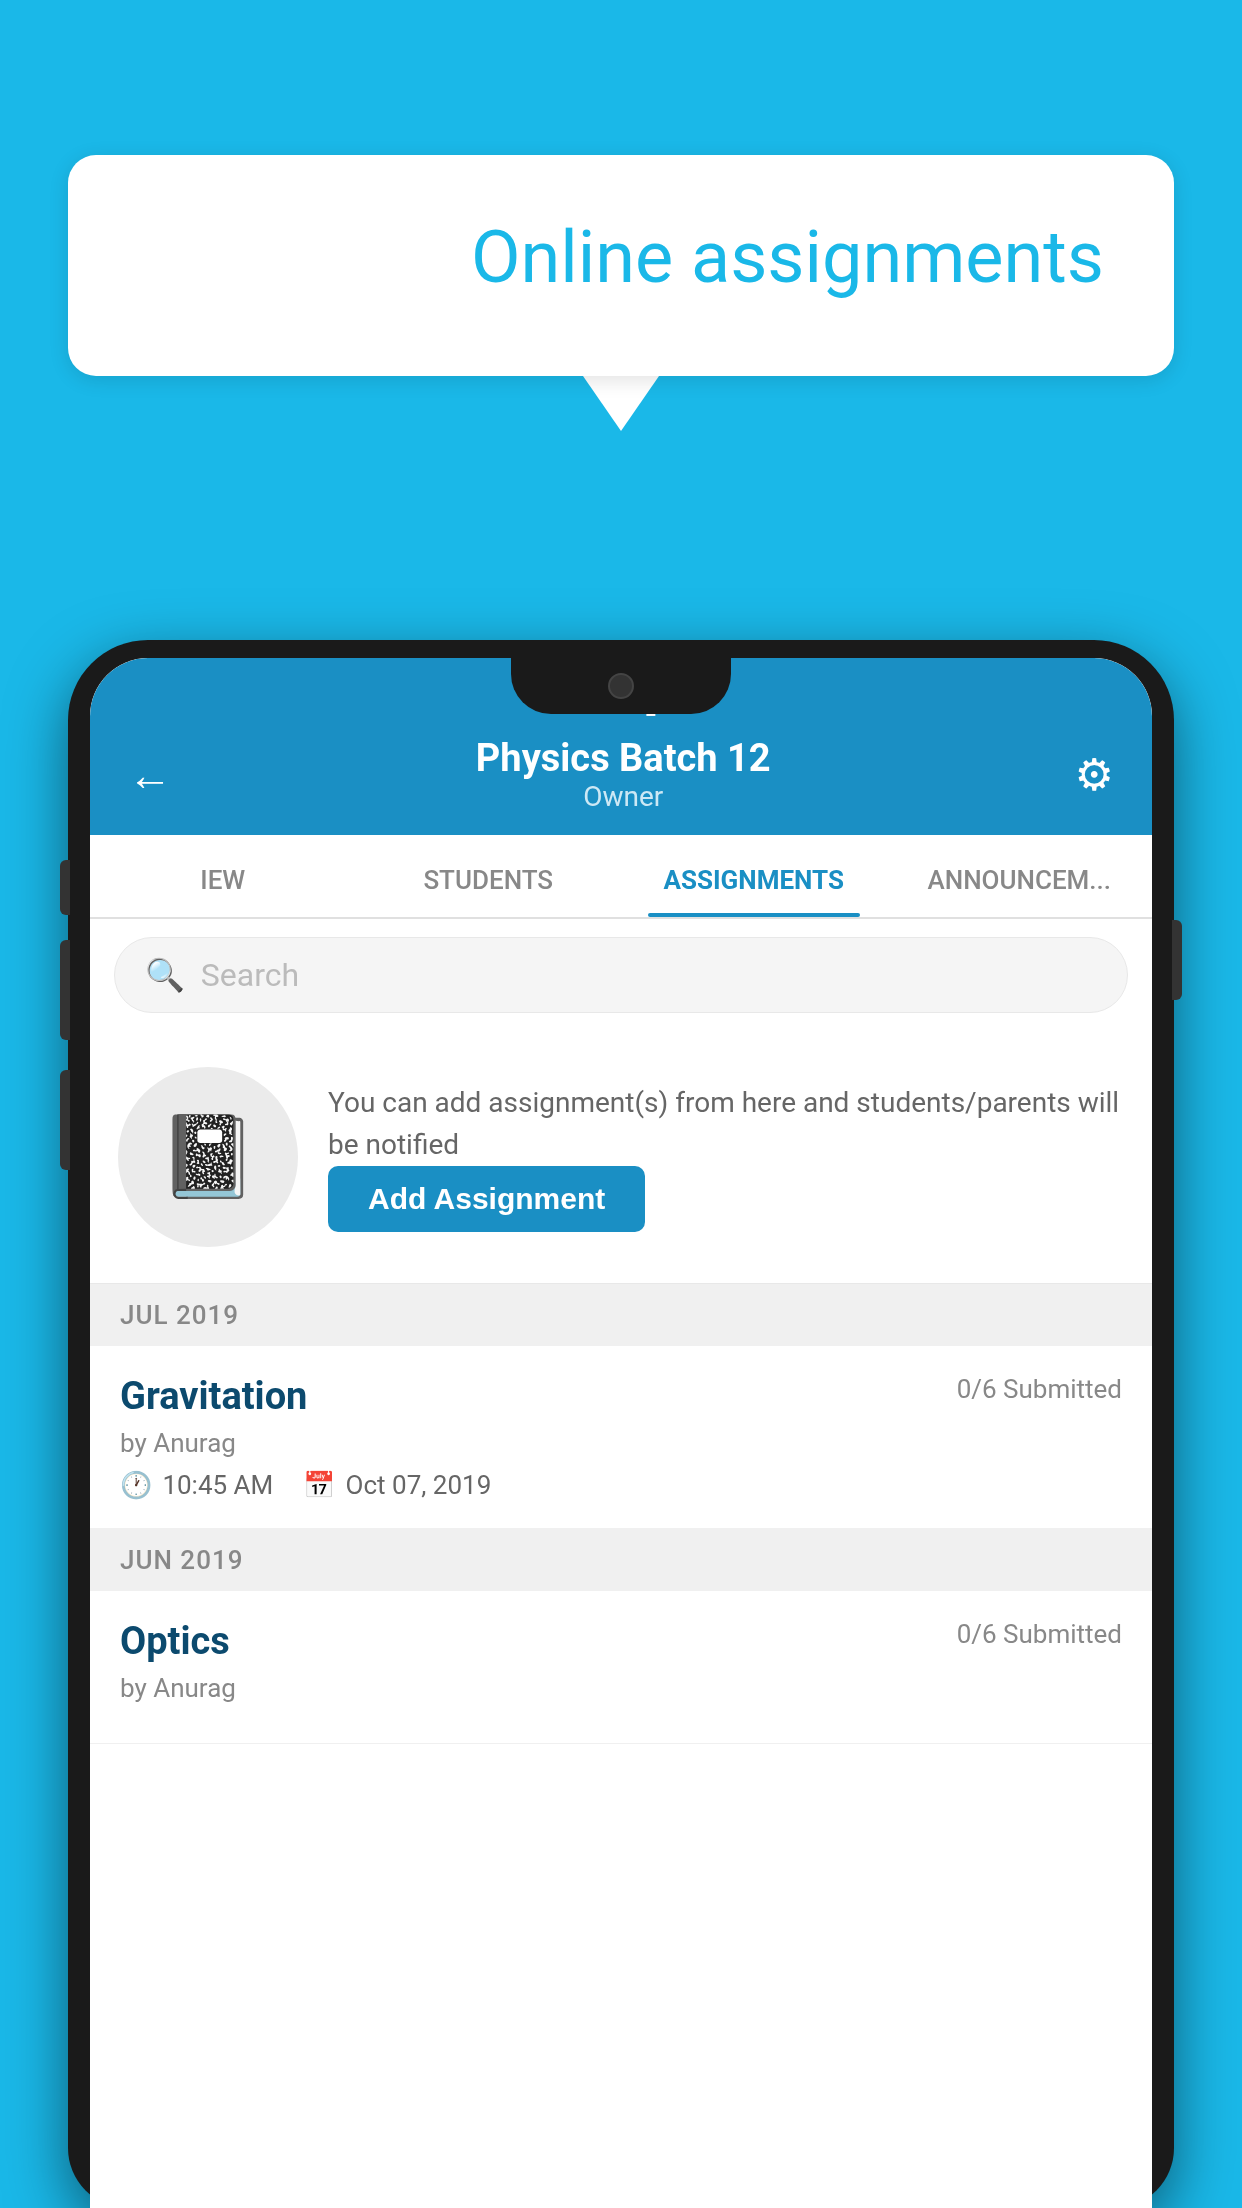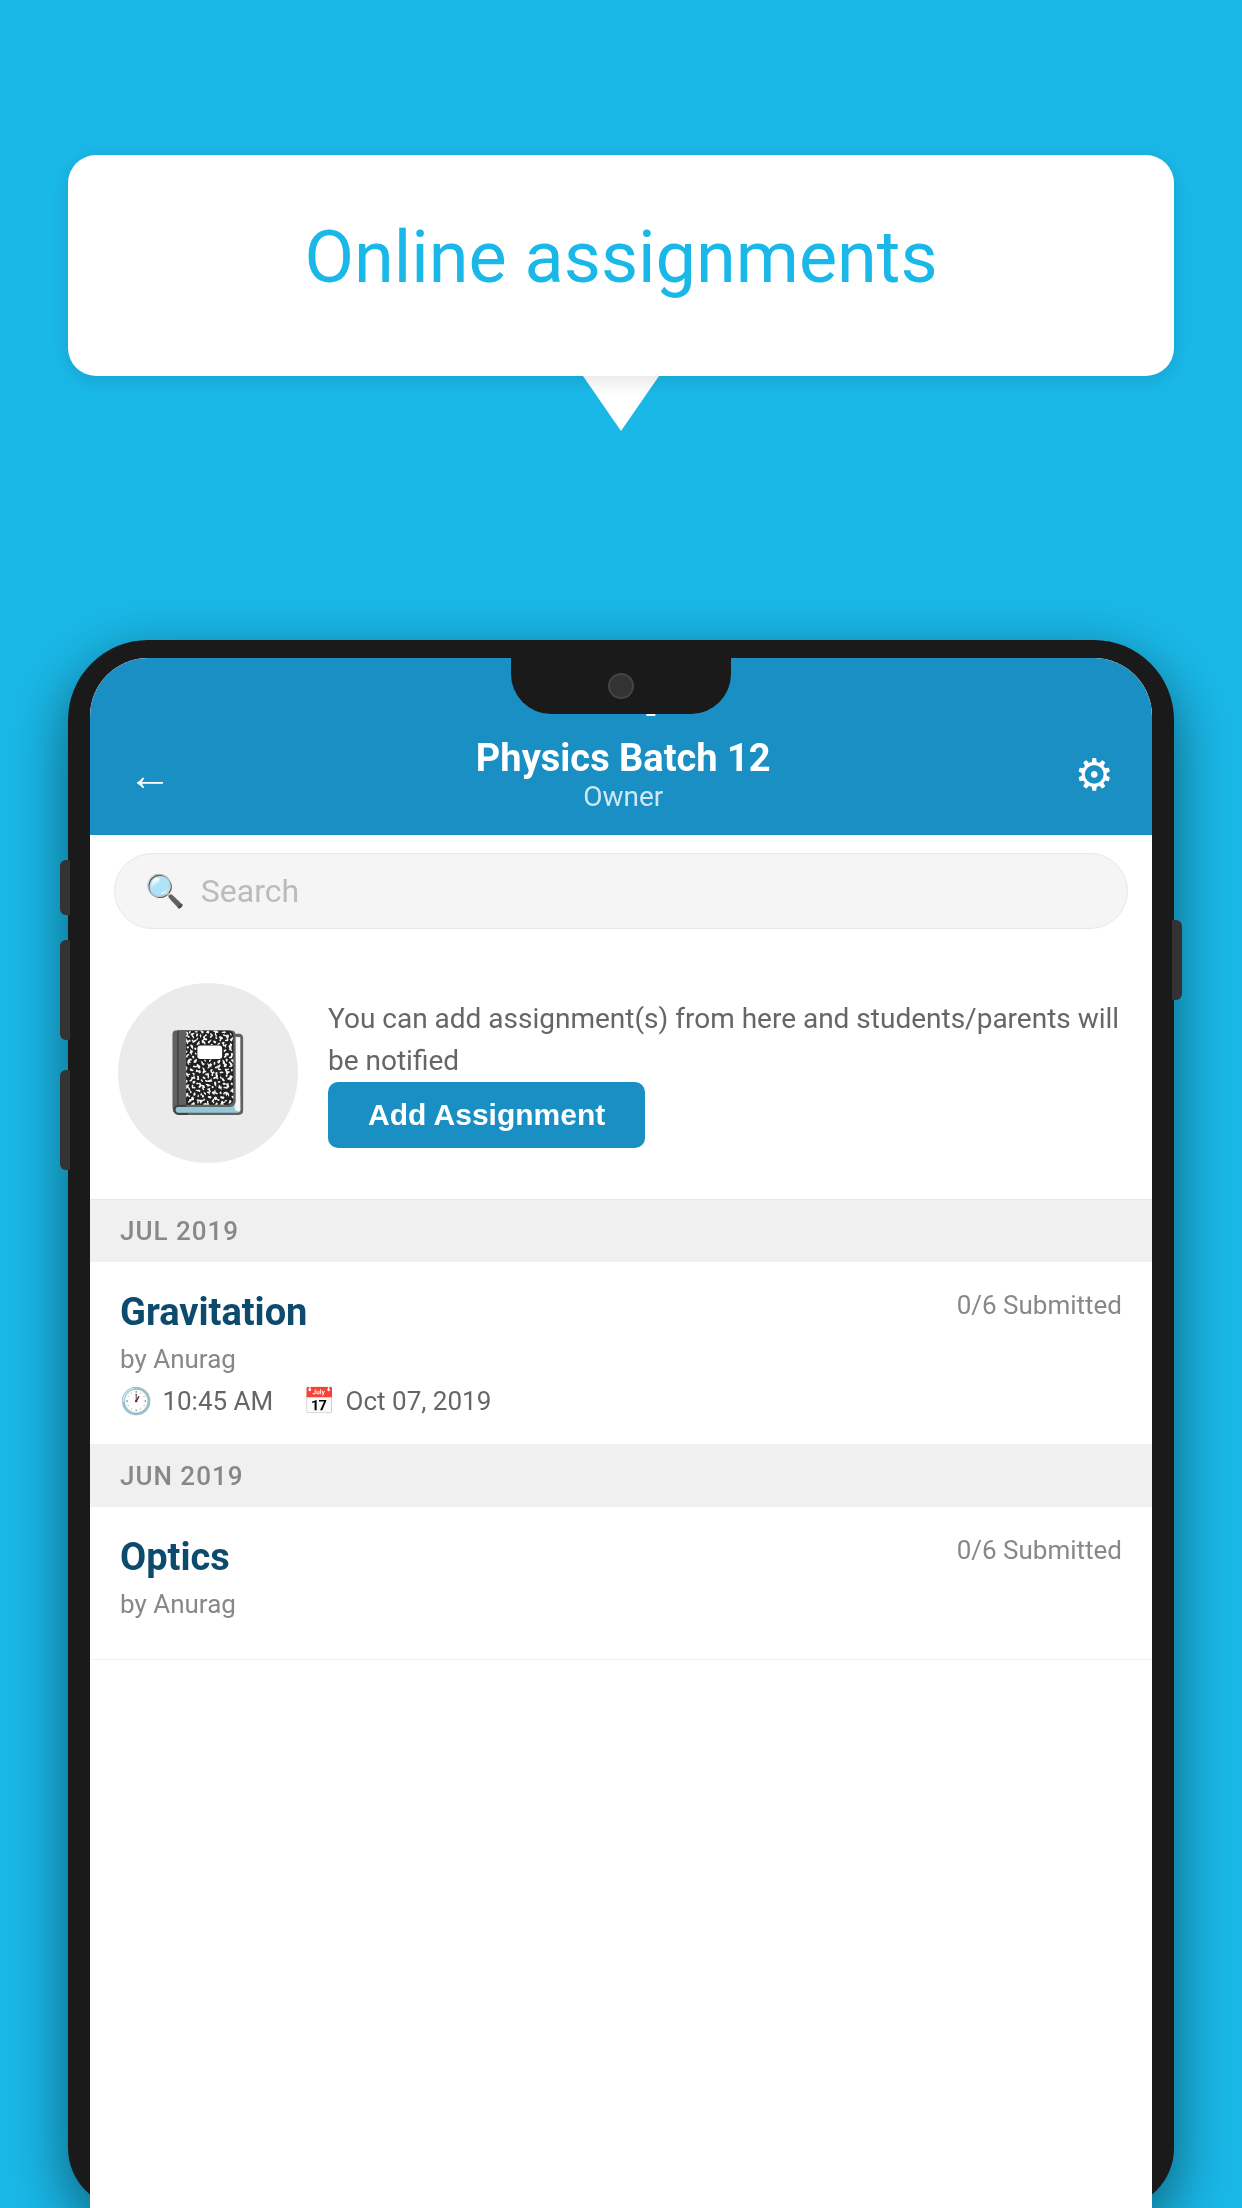--- a/index.html
+++ b/index.html
@@ -30,21 +30,21 @@
       padding: 60px 70px 55px;
       width: 100%;
       box-shadow: 0 4px 20px rgba(0,0,0,0.12);
       position: relative;
     }
 
     .speech-bubble-title {
       font-size: 72px;
       color: #1ab8e8;
       font-weight: 400;
-      text-align: center;
+      text-align: right;
       margin-bottom: 20px;
       line-height: 1.2;
     }
 
     .speech-bubble-subtitle {
       font-size: 36px;
       color: #888;
       text-align: center;
       font-weight: 400;
     }
@@ -410,20 +410,34 @@
 
     <div class="app-header">
       <span class="header-back">←</span>
       <div class="header-center">
         <div class="header-title">Physics Batch 12</div>
         <div class="header-subtitle">Owner</div>
       </div>
       <span class="header-gear">⚙</span>
     </div>
 
+    <div class="tabs-container">
+      <div class="tab-item">
+        <span>IEW</span>
+      </div>
+      <div class="tab-item">
+        <span>STUDENTS</span>
+      </div>
+      <div class="tab-item active">
+        <span>ASSIGNMENTS</span>
+      </div>
+      <div class="tab-item">
+        <span>ANNOUNCEM...</span>
+      </div>
+    </div>
 
     <div class="search-bar-container">
       <div class="search-bar">
         <span class="search-icon-wrap">🔍</span>
         <span class="search-text">Search</span>
       </div>
     </div>
 
     <div class="assignment-promo">
       <div class="promo-icon-circle">

